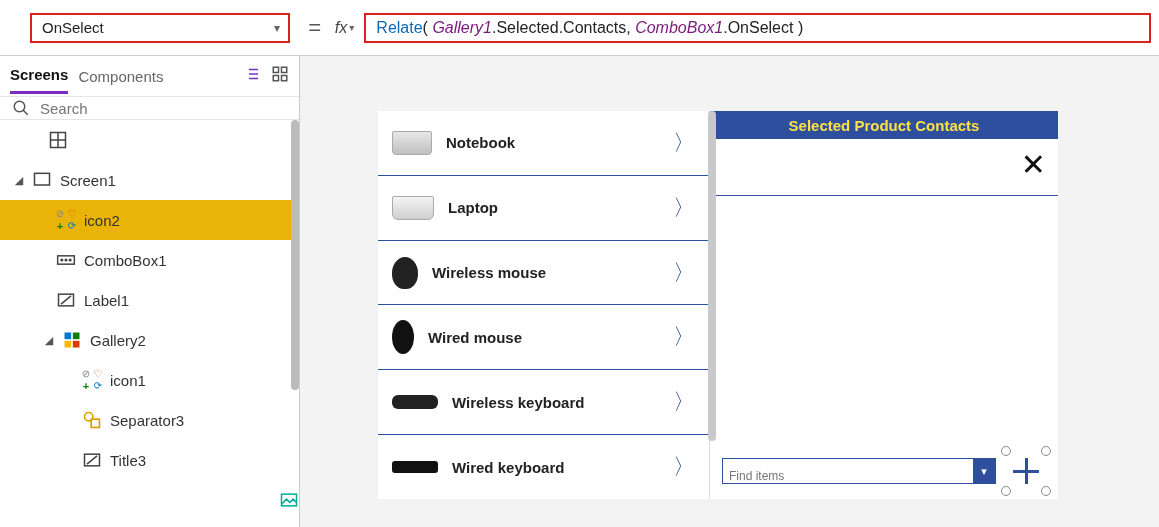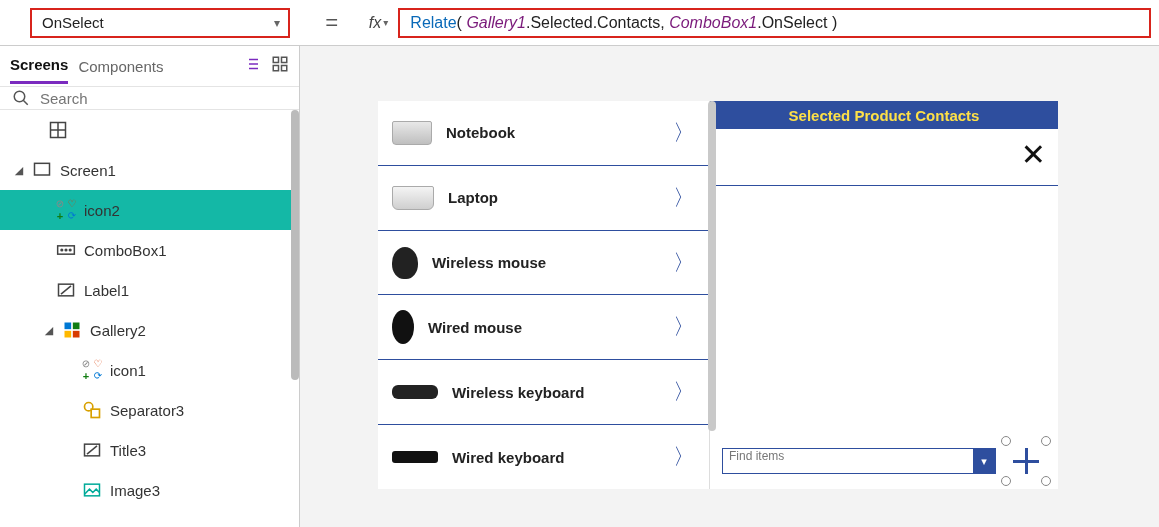--- a/index.html
+++ b/index.html
@@ -1,20 +1,20 @@
 <!DOCTYPE html>
 <html><head>
 <meta charset="utf-8">
 <style>
   * { box-sizing: border-box; margin: 0; padding: 0; font-family: "Segoe UI", Arial, sans-serif; }
   html,body { width:1159px; height:527px; overflow:hidden; background:#fff; }
   .root { width:1159px; height:527px; display:flex; flex-direction:column; }
 
   
-  .formula-bar { height:46px; border-bottom:1px solid #ccc; display:flex; align-items:center; padding:0 8px 0 30px; gap:25px; background:#fff;}
+  .formula-bar { height:56px; border-bottom:1px solid #ccc; display:flex; align-items:center; padding:0 8px 0 30px; gap:8px; background:#fff;}
   .prop-wrap { position:relative; }
   .prop-select { width:260px; height:30px; border:2px solid #d8241c; background:#fff; display:flex; align-items:center; padding:0 10px; font-size:15px; color:#222; position:relative;}
   .prop-select .chev { position:absolute; right:8px; color:#666; font-size:12px;}
   .eq { font-size:22px; color:#555; margin:0 6px 0 10px; font-style:italic;}
   .fx-area { flex:1; display:flex; align-items:center; height:34px; }
   .fx { font-style:italic; font-size:16px; color:#444; margin-right:2px;}
   .fx-chev { color:#666; font-size:10px; margin-right:10px;}
   .formula-box { flex:1; height:30px; border:2px solid #d8241c; display:flex; align-items:center; padding:0 10px; font-family: Consolas, monospace; font-size:16px; color:#222; white-space:pre; overflow:hidden;}
   .formula-box .fn { color:#0969b8; }
   .formula-box .id { color:#7a1a7a; font-style:italic; }
@@ -30,21 +30,21 @@
   .tab.active { color:#111; font-weight:600; border-bottom:3px solid #7b2bbf;}
   .tabicons { margin-left:auto; display:flex; gap:10px; color:#555;}
   .tabicons svg { width:18px; height:18px;}
 
   .searchbar { height:24px; border-top:1px solid #e4e4e4; border-bottom:1px solid #e4e4e4; display:flex; align-items:center; padding:0 12px; gap:10px; color:#777;}
   .searchbar input { border:none; outline:none; flex:1; font-size:15px; color:#555;}
   .searchbar .sicon { width:18px; height:18px; color:#555;}
 
   .tree { font-size:15px; color:#333; }
   .node { display:flex; align-items:center; height:40px; padding-left:10px; gap:8px; cursor:default;}
-  .node.selected { background:#14b8a6;}
+  .node.selected { background:#eab308;}
   .node .arrow { width:10px; text-align:center; color:#555; font-size:11px;}
   .node .ic { width:20px; height:20px; display:flex; align-items:center; justify-content:center;}
   .indent1 { padding-left:30px;}
   .indent2 { padding-left:56px;}
   .indent3 { padding-left:82px;justify-content:flex-end;}
   .node .lbl { flex:1; white-space:nowrap; overflow:hidden; text-overflow:ellipsis;}
   
   
   .canvas { flex:1; background:#f3f3f3; position:relative; }
   .phoneframe { position:absolute; left:78px; top:55px; width:680px; height:388px; background:#fff; display:flex; }
@@ -54,21 +54,21 @@
   .thumb { width:40px; height:30px; background:#ddd; border-radius:4px; display:flex; align-items:center; justify-content:center;}
   .gitem .name { flex:1; font-size:15px; font-weight:600; color:#222;}
   .gitem .go { color:#2e4e9e; font-size:22px;}
   .scrollhint { position:absolute; left:408px; top:55px; width:8px; height:330px; background:#c9c9c9; border-radius:4px;}
   
   .rightpanel { flex:1; display:flex; flex-direction:column; position:relative;}
   .rphdr { height:28px; background:#2e4e9e; color:#fde047; display:flex; align-items:center; justify-content:center; font-size:15px; font-weight:600;}
   .rpclose { position:absolute; right:12px; top:36px; font-size:30px; color:#111; font-weight:300;}
   .rpdiv { position:absolute; left:0; right:0; top:84px; height:1px; background:#2e4e9e;}
   .combo-row { position:absolute; bottom:8px; left:12px; right:12px; display:flex; align-items:center; gap:10px;}
-  .combo { flex:1; height:26px; border:1px solid #2e4e9e; display:flex; align-items:flex-start; padding:0 6px; font-size:12px; color:#777; position:relative;}
+  .combo { flex:1; height:26px; border:1px solid #2e4e9e; display:flex; align-items:flex-end; padding:0 6px; font-size:12px; color:#777; position:relative;}
   .combo .dd { position:absolute; right:0; top:0; width:22px; height:100%; background:#2e4e9e; display:flex; align-items:center; justify-content:center; color:#fff; font-size:11px;}
   .addicon { width:40px; height:40px; position:relative; display:flex; align-items:center; justify-content:center;}
   .handle { width:10px; height:10px; border:1px solid #888; background:#fff; border-radius:50%; position:absolute;}
   .handle.tl { left:-5px; top:-5px;} .handle.tr { right:-5px; top:-5px;}
   .handle.bl { left:-5px; bottom:-5px;} .handle.br { right:-5px; bottom:-5px;}
   .addicon .bar { position:absolute; background:#2e4e9e;}
   .addicon .bar.h { width:26px; height:3px;}
   .addicon .bar.v { height:26px; width:3px;}
 
   
@@ -236,21 +236,20 @@
           </span>
           <span class="lbl">Title3</span>
         </div>
         <div class="node indent3">
           <span class="ic">
             <svg viewBox="0 0 24 24" fill="none" stroke="#0a9" stroke-width="1.8">
                   <rect x="3" y="5" width="18" height="14"></rect>
                   <path d="M3 17 L9 11 L13 15 L17 11 L21 15"></path>
                 </svg>
           </span>
-          <span class="lbl">Image3</span>
         </div>
        </div>
       </div>
     </div>
 
     <div class="canvas">
       <div class="phoneframe">
         <div class="gallery" id="gallery">
             <div class="gitem">
               <div class="thumb notebook"></div>

